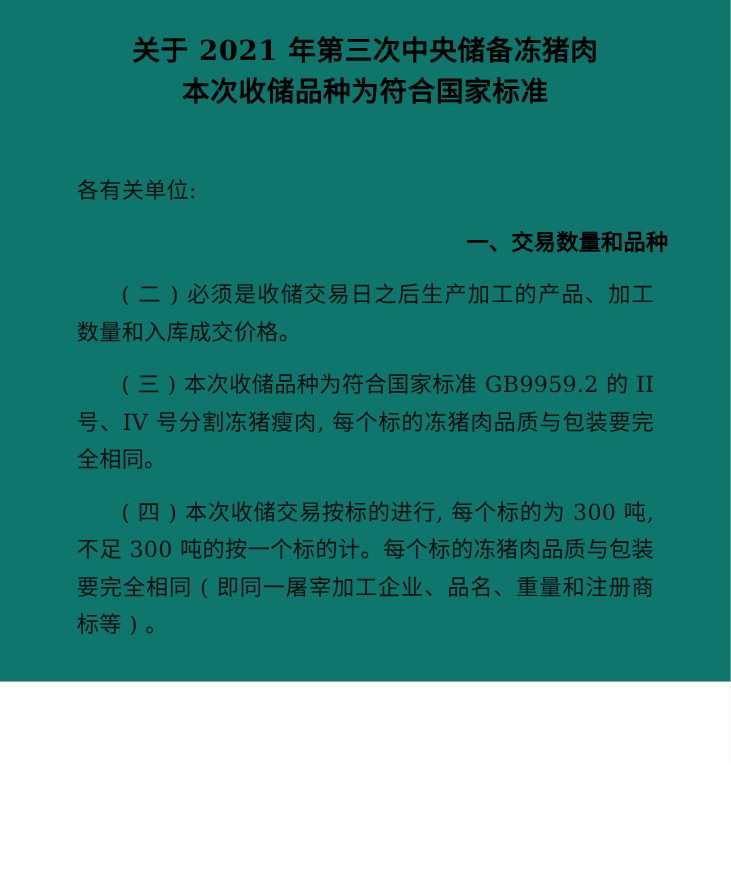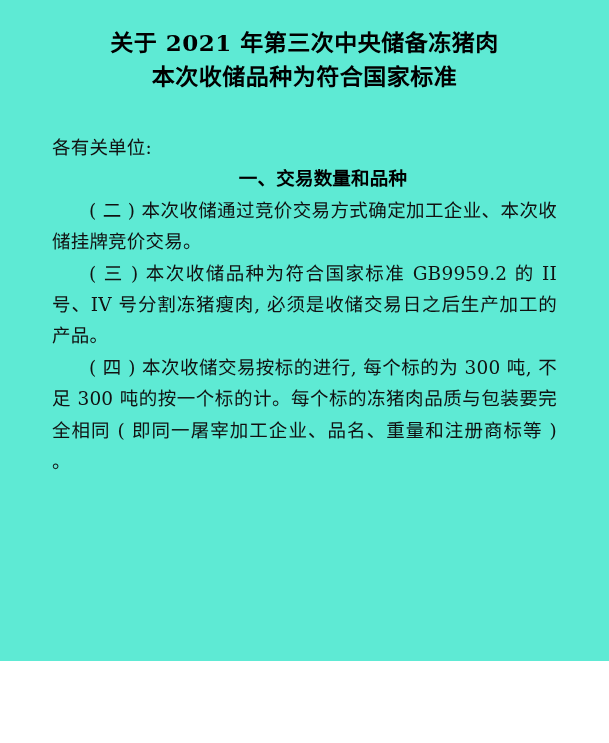--- a/index.html
+++ b/index.html
@@ -12,22 +12,22 @@
     height: 743px;
     overflow: hidden;
     font-family: "DejaVu Serif", "Liberation Serif", serif;
     color: #000000;
     -webkit-font-smoothing: antialiased;
   }
 
   .page {
     position: relative;
     width: 609px;
-    height: 661px;
-    background: #5eead4;
+    height: 568px;
+    background: #0f766e;
     box-sizing: border-box;
   }
 
   
   .doc-title {
     margin: 0;
     padding: 26px 60px 0 60px;
     text-align: center;
     font-family: "DejaVu Serif", "Liberation Serif", serif;
     font-weight: bold;
@@ -44,21 +44,21 @@
   
   .body-wrap {
     position: absolute;
     left: 52px;
     top: 132px;
     width: 505px;
   }
 
   
   .para {
-    margin: 0;
+    margin: 12px;
     font-family: "DejaVu Serif", "Liberation Serif", serif;
     font-size: 18.5px;
     line-height: 31.4px;
     color: #111111;
     text-align: justify;
     text-justify: inter-ideograph;
     letter-spacing: 0.2px;
     word-break: break-all;
   }
 
@@ -75,21 +75,21 @@
   
   .section-heading {
     margin: 0;
     font-family: "DejaVu Sans", "Liberation Sans", sans-serif;
     font-weight: bold;
     font-size: 18.5px;
     line-height: 31.4px;
     letter-spacing: 0.2px;
     text-indent: 37px;
     color: #000000;
-    text-align: center;
+    text-align: right;
   }
 
   
   .para:last-child { text-align-last: left; }
 </style>
 </head>
 <body>
 
 <div class="page">
 
@@ -98,18 +98,18 @@
     <span class="title-line">本次收储品种为符合国家标准</span>
   </h1>
 
   <div class="body-wrap">
 
     <p class="para salutation">各有关单位:</p>
 
 
     <p class="section-heading">一、交易数量和品种</p>
 
-    <p class="para indent">( 二 ) 本次收储通过竞价交易方式确定加工企业、本次收储挂牌竞价交易。</p>
-    <p class="para indent">( 三 ) 本次收储品种为符合国家标准 GB9959.2 的 II 号、IV 号分割冻猪瘦肉, 必须是收储交易日之后生产加工的产品。</p>
+    <p class="para indent">( 二 ) 必须是收储交易日之后生产加工的产品、加工数量和入库成交价格。</p>
+    <p class="para indent">( 三 ) 本次收储品种为符合国家标准 GB9959.2 的 II 号、IV 号分割冻猪瘦肉, 每个标的冻猪肉品质与包装要完全相同。</p>
     <p class="para indent">( 四 ) 本次收储交易按标的进行, 每个标的为 300 吨, 不足 300 吨的按一个标的计。每个标的冻猪肉品质与包装要完全相同 ( 即同一屠宰加工企业、品名、重量和注册商标等 ) 。</p>
 
   </div>
 </div>
 
 </body></html>

